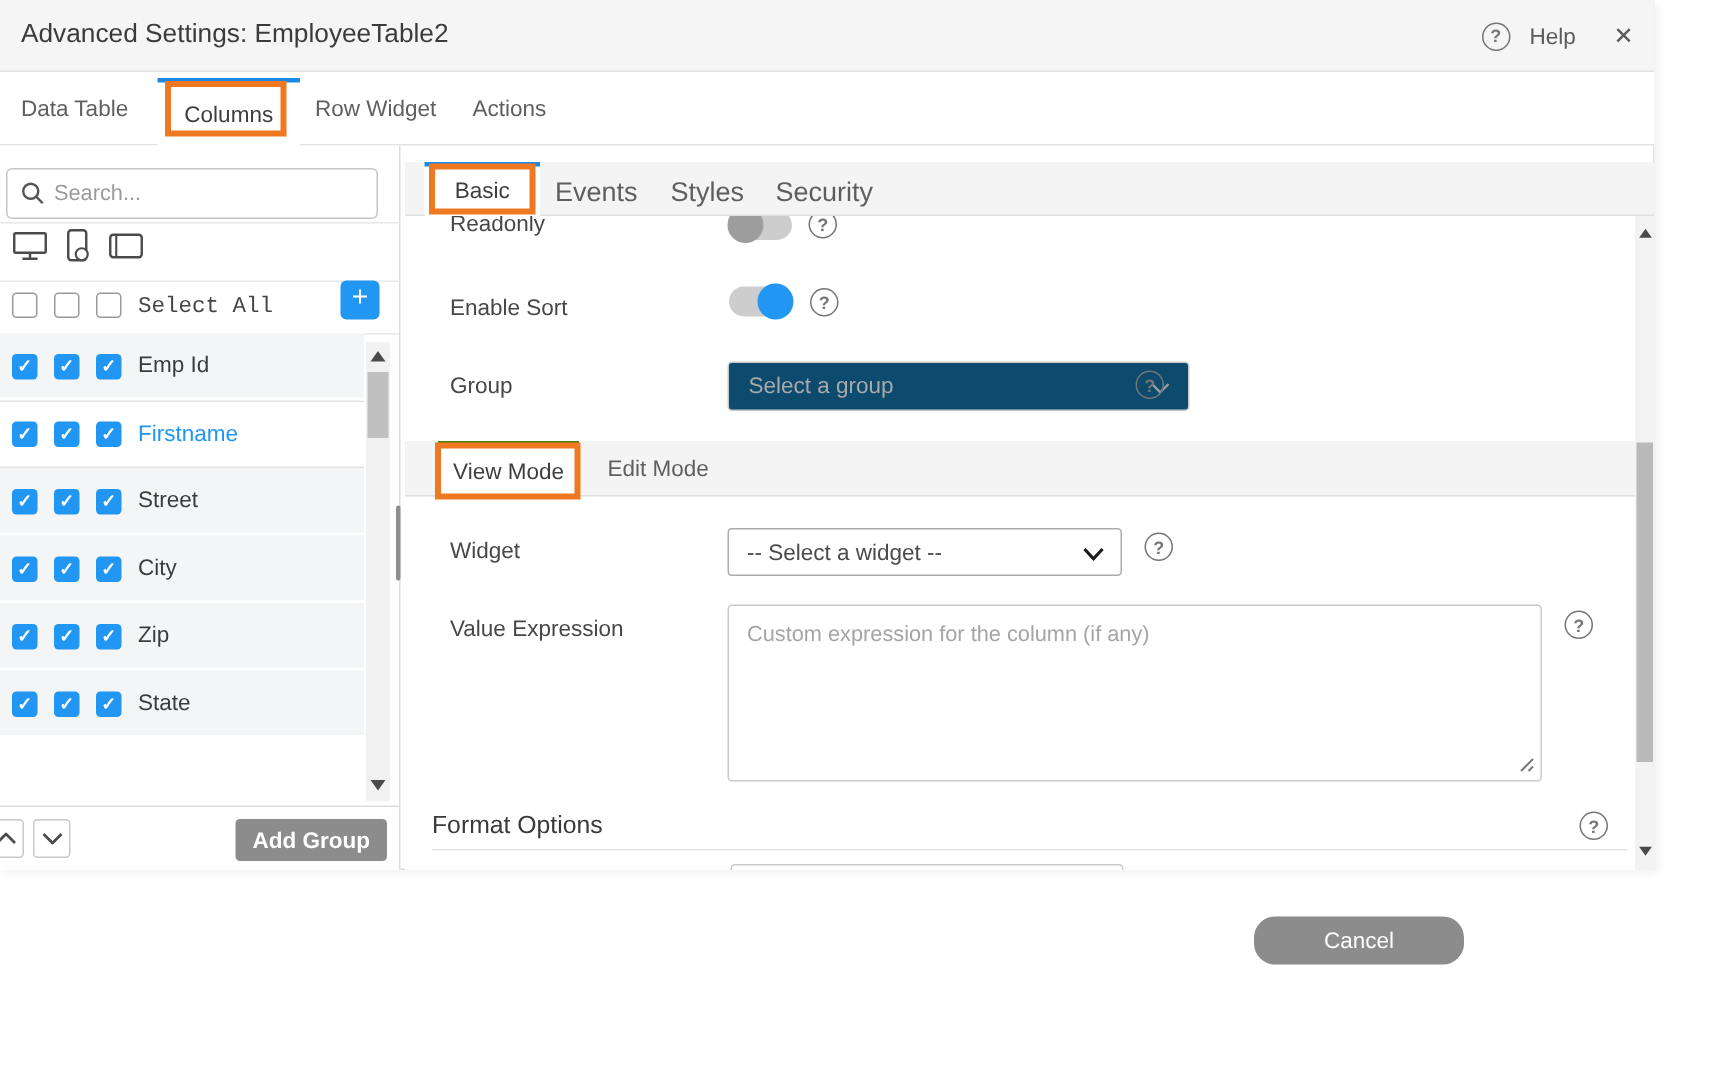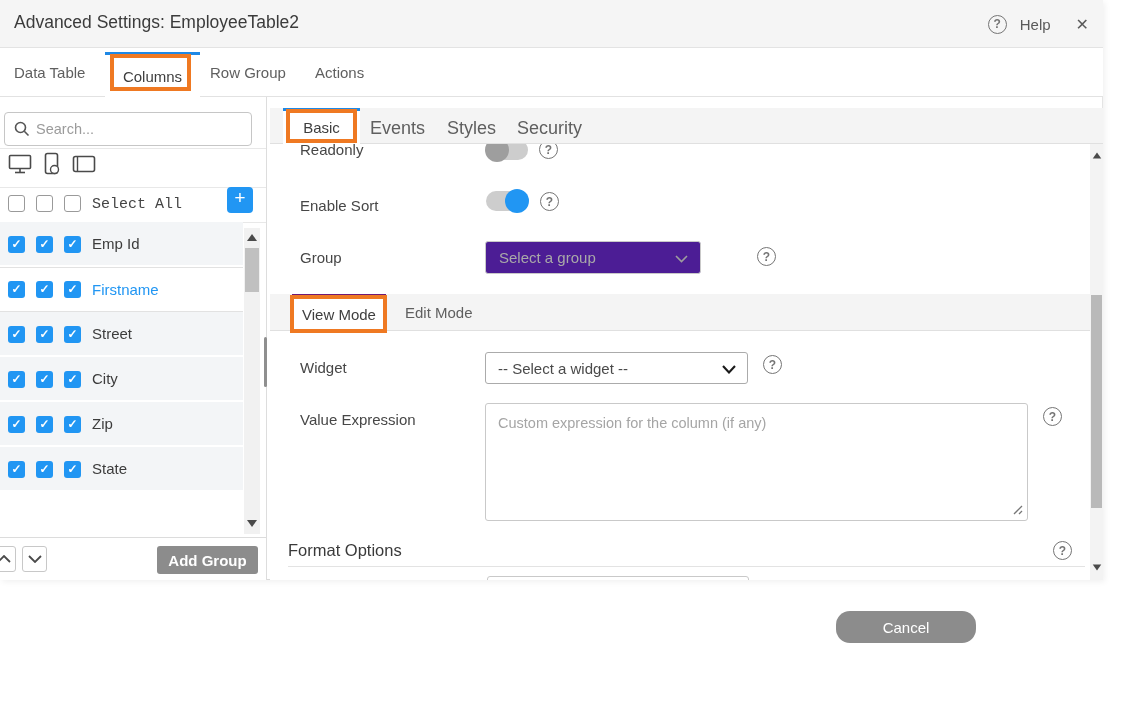--- a/index.html
+++ b/index.html
@@ -90,29 +90,29 @@
   .f-label { position: absolute; left: 30px; font-size: 15px; color: #474747; }
   .toggle { position: absolute; width: 44px; height: 24px; cursor: pointer; }
   .toggle .track { position: absolute; left: 1px; top: 2px; width: 42px; height: 20px; border-radius: 10px;
                    background: #cdcdcd; }
   .toggle .knob { position: absolute; top: 0; width: 24px; height: 24px; border-radius: 50%; }
   .toggle.off .knob { left: 0; background: #9e9e9e; }
   .toggle.on .knob { right: 0; background: #2196f3; }
   .help { position: absolute; width: 19px; height: 19px; border: 1.5px solid #757575; border-radius: 50%;
           color: #757575; font-size: 12px; font-weight: bold; display: flex; align-items: center;
           justify-content: center; }
-  .sel-box { position: absolute; left: 215px; width: 216px; height: 33px; border: 1px solid #c9c9c9;
-             border-radius: 3px; background: #4c1d95; display: flex; align-items: center; padding-left: 13px;
+  .sel-box { position: absolute; left: 215px; width: 308px; height: 33px; border: 1px solid #c9c9c9;
+             border-radius: 3px; background: #0c4a6e; display: flex; align-items: center; padding-left: 13px;
              cursor: pointer; }
   .sel-box .ph { font-size: 15px; color: #a9a9a9; }
   .sel-box .chev { position: absolute; right: 12px; top: 13px; }
   .mode-bar { position: absolute; left: 0; top: 150px; width: 820px; height: 37px; background: #f4f4f4;
               border-bottom: 1px solid #e0e0e0; }
   .tab-active-view { position: absolute; left: 22px; top: 0; width: 94px; height: 37px; background: #fff;
-                     border-top: 3px solid #701a75; display: flex; align-items: center; justify-content: center;
+                     border-top: 3px solid #4d7c0f; display: flex; align-items: center; justify-content: center;
                      font-size: 15px; color: #3e3e3e; }
   .mode-bar .tlabel { position: absolute; left: 135px; top: 10px; font-size: 15px; color: #5f5f5f; }
   .widget-sel { position: absolute; left: 215px; top: 208px; width: 263px; height: 32px; border: 1px solid #ababab;
                 border-radius: 3px; background: #fff; display: flex; align-items: center; padding-left: 12px;
                 cursor: pointer; }
   .widget-sel .val { font-size: 15px; color: #4a4a4a; }
   .widget-sel .chev { position: absolute; right: 11px; top: 12px; }
   .ta-wrap { position: absolute; left: 215px; top: 259px; width: 543px; height: 118px; }
   .ta { width: 100%; height: 100%; border: 1px solid #c9c9c9; border-radius: 3px; resize: none; outline: none;
         padding: 11px 12px; font-size: 14.5px; font-family: "Liberation Sans", sans-serif; color: #444; }
@@ -147,21 +147,21 @@
         <div class="help-label">Help</div>
         <div class="close-x">✕</div>
       </div>
     </div>
 
     <div class="top-tabs">
       <span class="tlabel" style="left:14px">Data Table</span>
       <div class="tab-active-top">
         <span>Columns</span>
       </div>
-      <span class="tlabel" style="left:210px">Row Group</span>
+      <span class="tlabel" style="left:210px">Row Widget</span>
       <span class="tlabel" style="left:315px">Actions</span>
     </div>
 
     <div class="sidebar">
       <div class="search-wrap">
         <input class="search-input" type="text" placeholder="Search..." style="">
         <svg class="search-ico" width="18" height="18" viewBox="0 0 18 18">
           <circle cx="7.5" cy="7.5" r="5" fill="none" stroke="#555" stroke-width="1.6"></circle>
           <line x1="11.3" y1="11.3" x2="15.5" y2="15.5" stroke="#555" stroke-width="1.6"></line>
         </svg>

